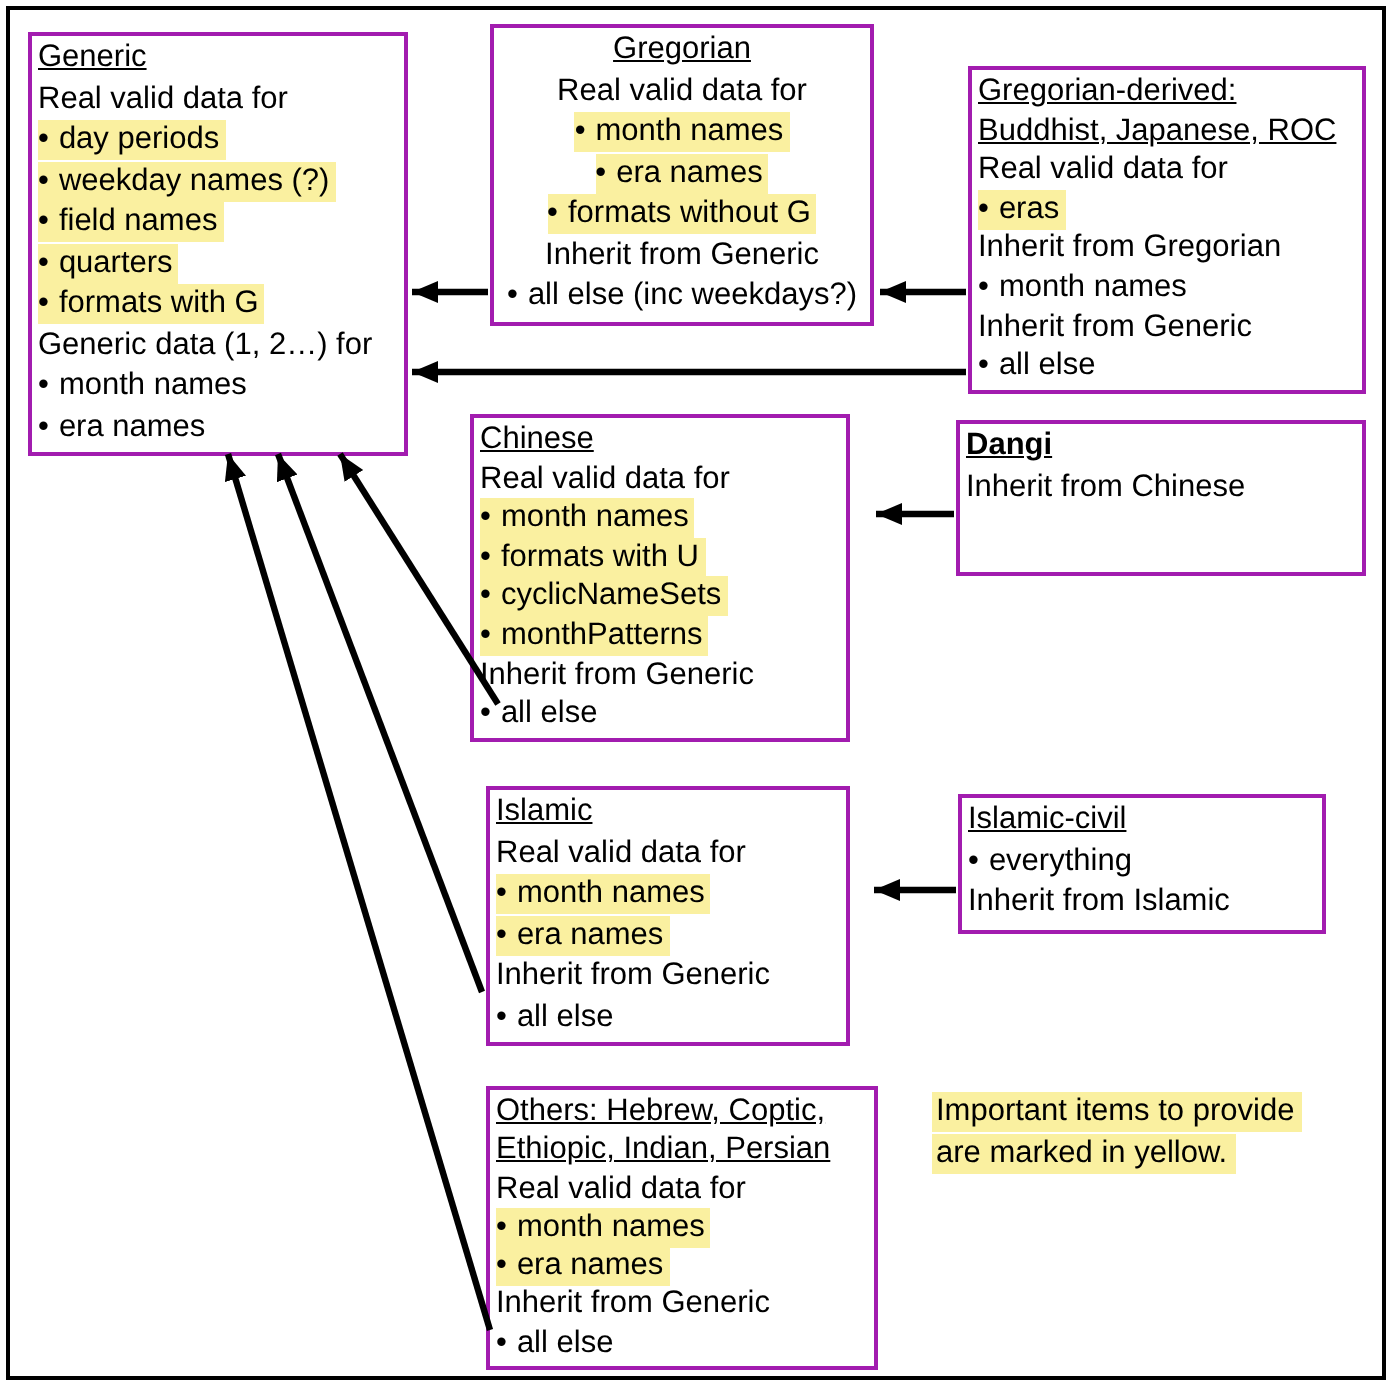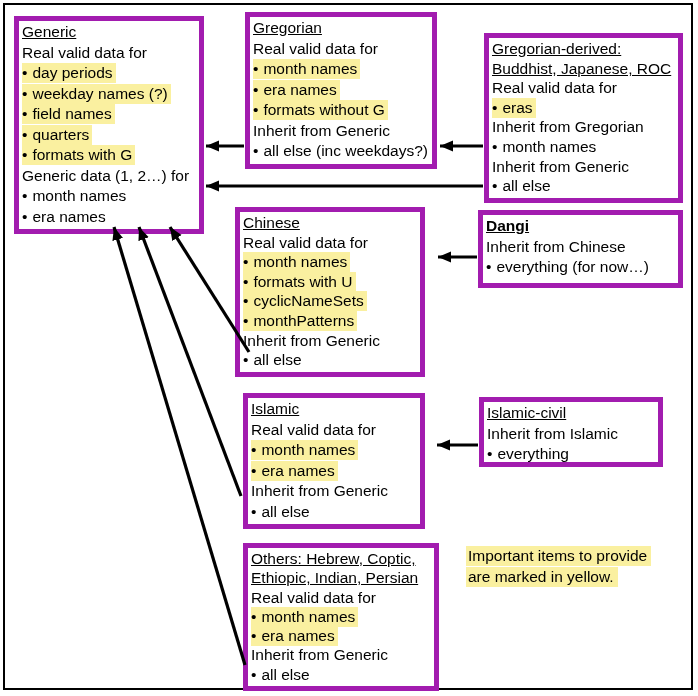--- a/index.html
+++ b/index.html
@@ -3,21 +3,21 @@
 <meta charset="utf-8">
 <style>
   html,body{margin:0;padding:0;background:#fff;}
   .canvas{
     position:relative;width:698px;height:696px;background:#fff;overflow:hidden;
     font-family:"Liberation Sans","DejaVu Sans",sans-serif;
     font-size:15.5px;color:#000;
   }
   .frame{position:absolute;left:3px;top:3px;right:5px;bottom:6px;border:2px solid #000;}
   .box{
-    position:absolute;border:5px solid #a21caf;background:#fff;
+    position:absolute;border:2px solid #a21caf;background:#fff;
     padding:1px 3px 2px 3px;box-sizing:border-box;z-index:1;
   }
   .line{white-space:nowrap;}
   .u{text-decoration:underline;}
   .hl{background:var(--hl,#FAF0A0);padding:1px 3px 2px 0;}
   .bullet{margin-right:5px;}
   .note{position:absolute;z-index:1;}
   .note .line{line-height:21px;}
   .note .hl{padding:1px 4px 2px 2px;}
   svg.arrow-layer{position:absolute;left:0;top:0;z-index:2;pointer-events:none;}
@@ -50,21 +50,21 @@
         <div class="line" style="line-height: 20.5px;"><span><span>Real valid data for</span></span></div>
         <div class="line" style="line-height: 20.5px;"><span class="hl"><span class="bullet">•</span><span>day periods</span></span></div>
         <div class="line" style="line-height: 20.5px;"><span class="hl"><span class="bullet">•</span><span>weekday names (?)</span></span></div>
         <div class="line" style="line-height: 20.5px;"><span class="hl"><span class="bullet">•</span><span>field names</span></span></div>
         <div class="line" style="line-height: 20.5px;"><span class="hl"><span class="bullet">•</span><span>quarters</span></span></div>
         <div class="line" style="line-height: 20.5px;"><span class="hl"><span class="bullet">•</span><span>formats with G</span></span></div>
         <div class="line" style="line-height: 20.5px;"><span><span>Generic data (1, 2…) for</span></span></div>
         <div class="line" style="line-height: 20.5px;"><span><span class="bullet">•</span><span>month names</span></span></div>
         <div class="line" style="line-height: 20.5px;"><span><span class="bullet">•</span><span>era names</span></span></div>
       </div>
-      <div class="box" style="left: 245px; top: 12px; width: 192px;">
+      <div class="box" style="left: 245px; top: 12px; width: 192px; text-align: center;">
         <div class="line" style="line-height: 20.5px;"><span><span class="u">Gregorian</span></span></div>
         <div class="line" style="line-height: 20.5px;"><span><span>Real valid data for</span></span></div>
         <div class="line" style="line-height: 20.5px;"><span class="hl"><span class="bullet">•</span><span>month names</span></span></div>
         <div class="line" style="line-height: 20.5px;"><span class="hl"><span class="bullet">•</span><span>era names</span></span></div>
         <div class="line" style="line-height: 20.5px;"><span class="hl"><span class="bullet">•</span><span>formats without G</span></span></div>
         <div class="line" style="line-height: 20.5px;"><span><span>Inherit from Generic</span></span></div>
         <div class="line" style="line-height: 20.5px;"><span><span class="bullet">•</span><span>all else (inc weekdays?)</span></span></div>
       </div>
       <div class="box" style="left: 484px; top: 33px; width: 199px;">
         <div class="line" style="line-height: 19.6px;"><span><span class="u">Gregorian-derived:</span></span></div>
@@ -82,34 +82,33 @@
         <div class="line" style="line-height: 19.6px;"><span class="hl"><span class="bullet">•</span><span>month names</span></span></div>
         <div class="line" style="line-height: 19.6px;"><span class="hl"><span class="bullet">•</span><span>formats with U</span></span></div>
         <div class="line" style="line-height: 19.6px;"><span class="hl"><span class="bullet">•</span><span>cyclicNameSets</span></span></div>
         <div class="line" style="line-height: 19.6px;"><span class="hl"><span class="bullet">•</span><span>monthPatterns</span></span></div>
         <div class="line" style="line-height: 19.6px;"><span><span>Inherit from Generic</span></span></div>
         <div class="line" style="line-height: 19.6px;"><span><span class="bullet">•</span><span>all else</span></span></div>
       </div>
       <div class="box" style="left: 478px; top: 210px; width: 205px; height: 78px;">
         <div class="line" style="line-height: 20.5px; font-weight: bold;"><span><span class="u">Dangi</span></span></div>
         <div class="line" style="line-height: 20.5px;"><span><span>Inherit from Chinese</span></span></div>
-        <div class="line" style="line-height: 20.5px;"><span><span class="bullet">•</span><span>everything (for now…)</span></span></div>
       </div>
       <div class="box" style="left: 243px; top: 393px; width: 182px;">
         <div class="line" style="line-height: 20.5px;"><span><span class="u">Islamic</span></span></div>
         <div class="line" style="line-height: 20.5px;"><span><span>Real valid data for</span></span></div>
         <div class="line" style="line-height: 20.5px;"><span class="hl"><span class="bullet">•</span><span>month names</span></span></div>
         <div class="line" style="line-height: 20.5px;"><span class="hl"><span class="bullet">•</span><span>era names</span></span></div>
         <div class="line" style="line-height: 20.5px;"><span><span>Inherit from Generic</span></span></div>
         <div class="line" style="line-height: 20.5px;"><span><span class="bullet">•</span><span>all else</span></span></div>
       </div>
       <div class="box" style="left: 479px; top: 397px; width: 184px; height: 70px;">
         <div class="line" style="line-height: 20.5px;"><span><span class="u">Islamic-civil</span></span></div>
+        <div class="line" style="line-height: 20.5px;"><span><span class="bullet">•</span><span>everything</span></span></div>
         <div class="line" style="line-height: 20.5px;"><span><span>Inherit from Islamic</span></span></div>
-        <div class="line" style="line-height: 20.5px;"><span><span class="bullet">•</span><span>everything</span></span></div>
       </div>
       <div class="box" style="left: 243px; top: 543px; width: 196px;">
         <div class="line" style="line-height: 19.3px;"><span><span class="u">Others: Hebrew, Coptic,</span></span></div>
         <div class="line" style="line-height: 19.3px;"><span><span class="u">Ethiopic, Indian, Persian</span></span></div>
         <div class="line" style="line-height: 19.3px;"><span><span>Real valid data for</span></span></div>
         <div class="line" style="line-height: 19.3px;"><span class="hl"><span class="bullet">•</span><span>month names</span></span></div>
         <div class="line" style="line-height: 19.3px;"><span class="hl"><span class="bullet">•</span><span>era names</span></span></div>
         <div class="line" style="line-height: 19.3px;"><span><span>Inherit from Generic</span></span></div>
         <div class="line" style="line-height: 19.3px;"><span><span class="bullet">•</span><span>all else</span></span></div>
       </div>

